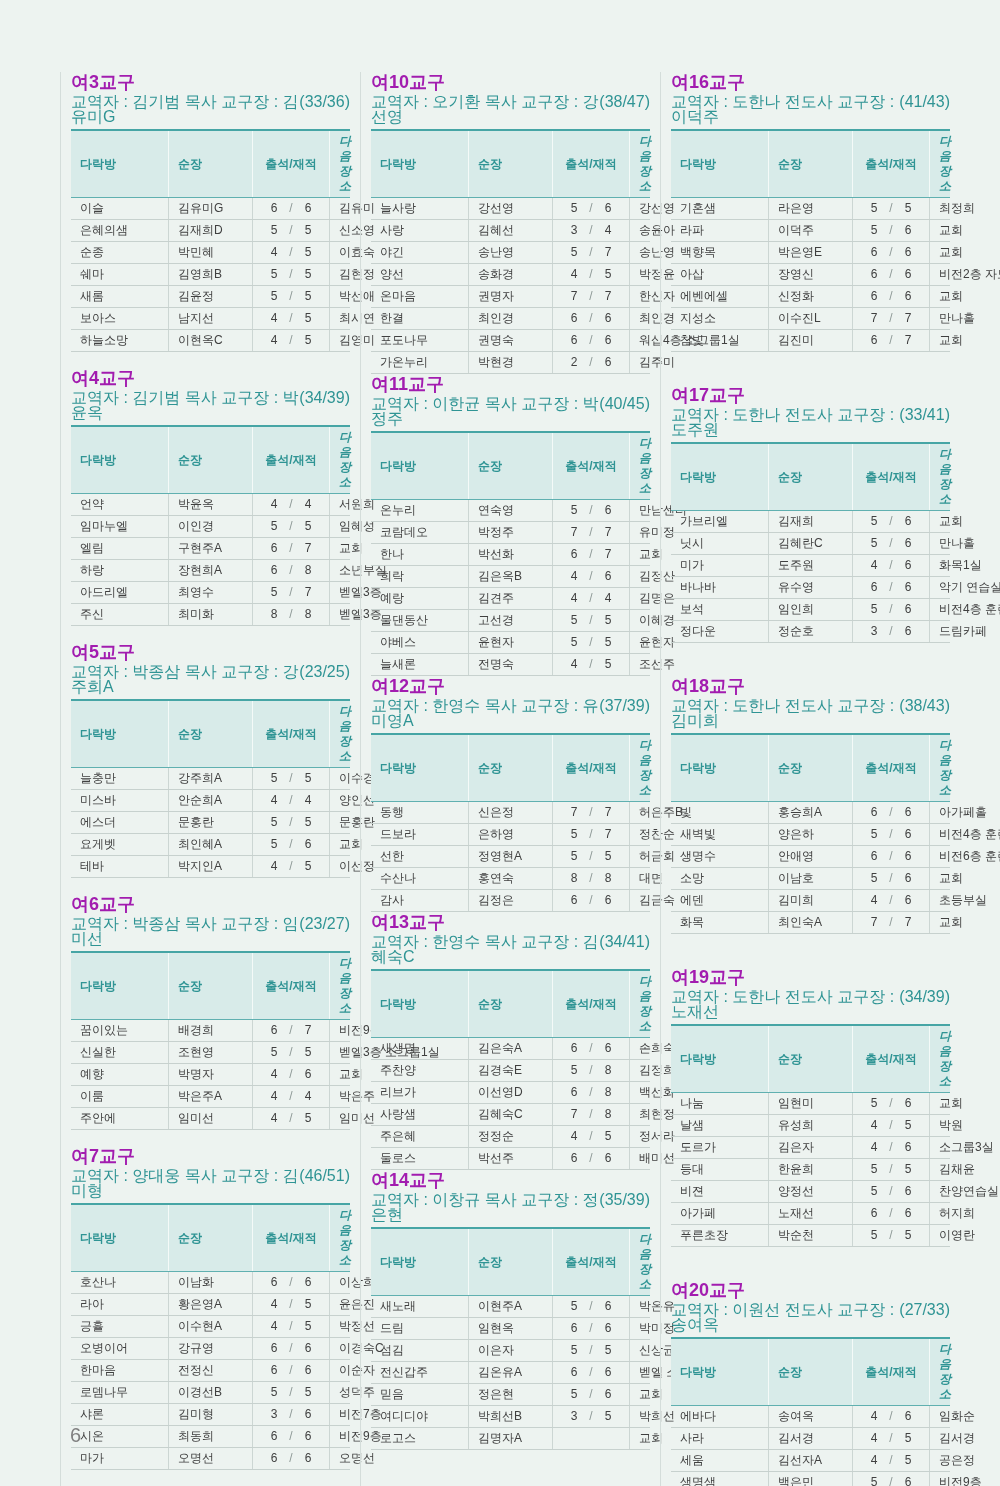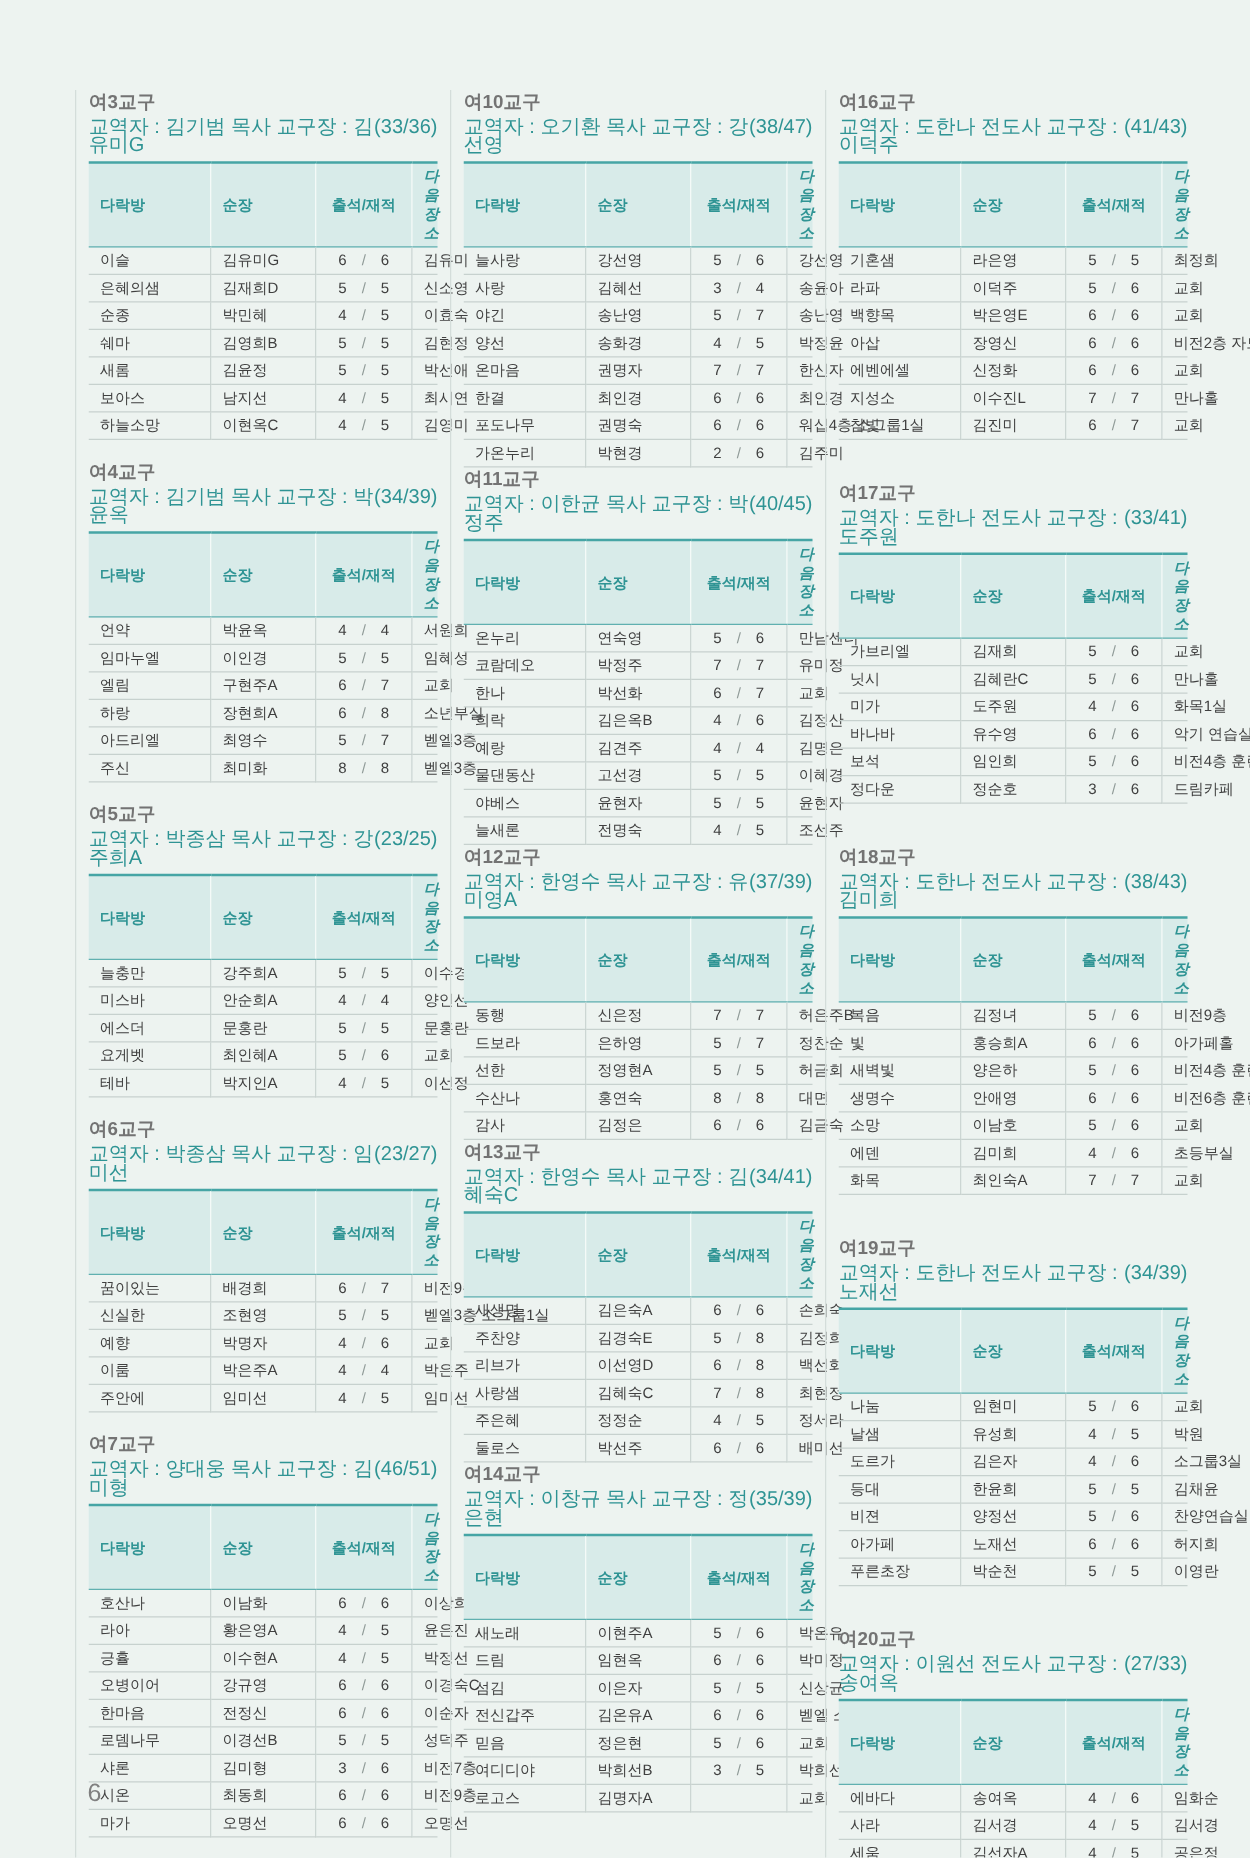--- a/index.html
+++ b/index.html
@@ -22,23 +22,23 @@
     flex-direction:column;
     border-left:1px solid #d4ddda;
     padding-left:10px;
   }
   .col-1 > section + section{margin-top:16px;}
   .col-2 > section + section{}
   .col-3 > section + section{margin-top:33px;}
   .district{display:block;}
   .title{
     margin:0 0 2px 0;
-    font-size:15px;
+    font-size:18px;
     font-weight:bold;
-    color:#737373;
+    color:#a21caf;
     line-height:20px;
   }
   .meta{
     display:flex;
     justify-content:space-between;
     align-items:baseline;
     font-size:16px;
     color:#2f9494;
     margin-bottom:5px;
     line-height:15px;
@@ -841,26 +841,20 @@
       <thead>
         <tr>
               <th class="c-room">다락방</th>
               <th class="c-leader">순장</th>
               <th class="c-att">출석/재적</th>
               <th class="c-next">다음장소</th>
             </tr>
       </thead>
       <tbody>
             <tr>
-              <td class="c-room">복음</td>
-              <td class="c-leader">김정녀</td>
-              <td class="c-att"><span>5</span><span class="slash">/</span><span>6</span></td>
-              <td class="c-next">비전9층</td>
-            </tr>
-            <tr>
               <td class="c-room">빛</td>
               <td class="c-leader">홍승희A</td>
               <td class="c-att"><span>6</span><span class="slash">/</span><span>6</span></td>
               <td class="c-next">아가페홀</td>
             </tr>
             <tr>
               <td class="c-room">새벽빛</td>
               <td class="c-leader">양은하</td>
               <td class="c-att"><span>5</span><span class="slash">/</span><span>6</span></td>
               <td class="c-next">비전4층 훈련실</td>

